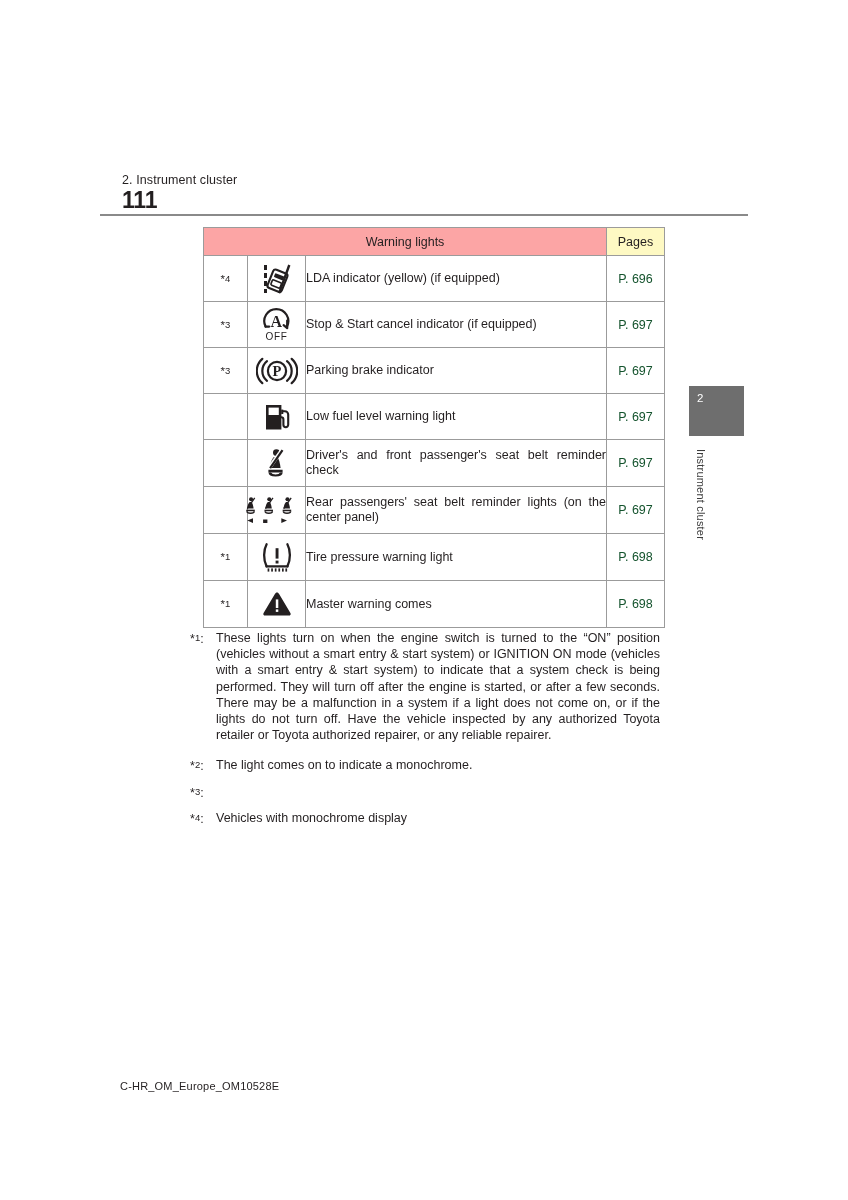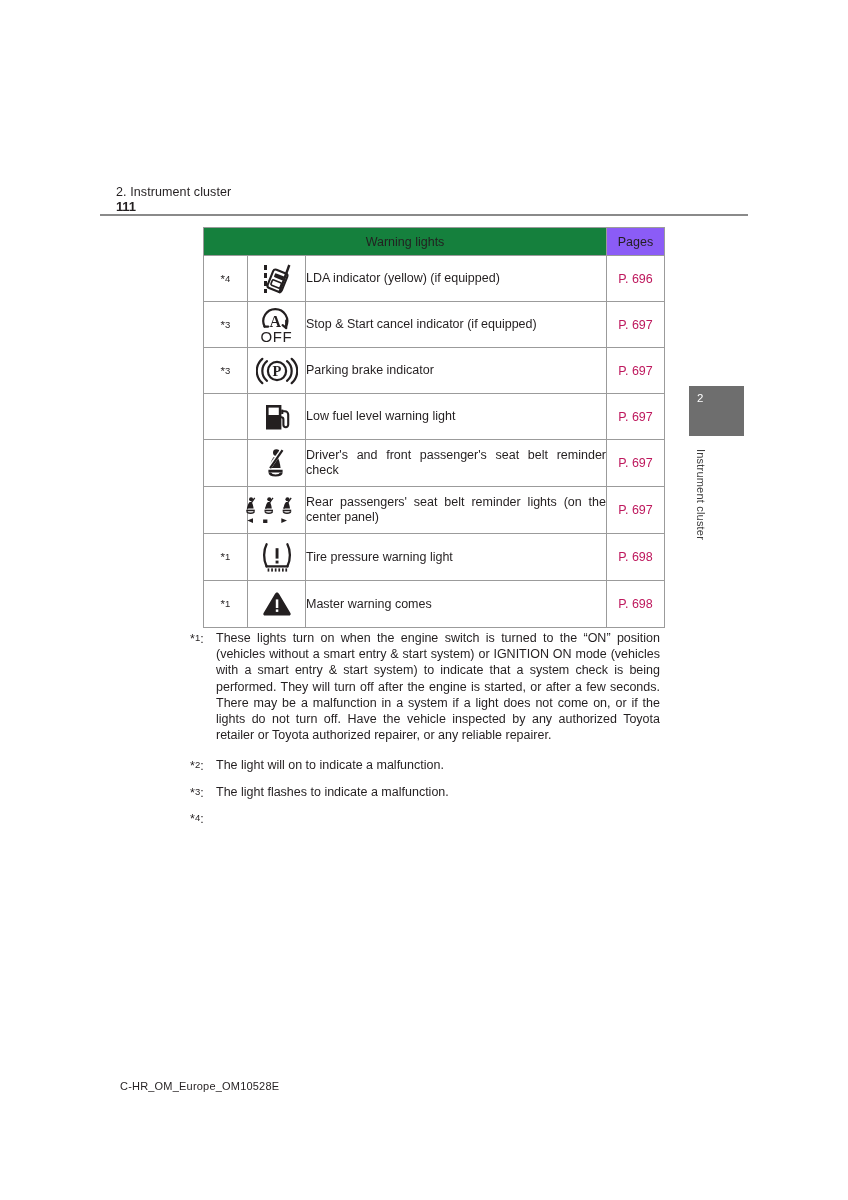--- a/index.html
+++ b/index.html
@@ -27,23 +27,23 @@
     align-items: baseline;
     justify-content: flex-end;
     flex-direction: column;
   }
   #header-section-title {
     font-size: 12.5px;
     letter-spacing: 0.1px;
     color: #231f20;
   }
   #header-page-number {
-    font-size: 13px;
+    font-size: 23px;
     font-weight: bold;
-    margin-left: 16px;
+    margin-left: 22px;
     letter-spacing: -0.2px;
   }
   #header-rule {
     position: absolute;
     left: 100px;
     top: 214px;
     width: 648px;
     height: 2px;
     background: #8a8a8a;
   }
@@ -87,28 +87,28 @@
     border-collapse: collapse;
     table-layout: fixed;
   }
   #warning-table td, #warning-table th {
     border: 1px solid #9b9b9b;
     padding: 0;
     vertical-align: middle;
     font-weight: normal;
   }
   .th-warning-lights {
-    background: #15803d;
+    background: #fca5a5;
     height: 27px;
     text-align: center;
     font-size: 12.5px;
     color: #231f20;
   }
   .th-pages {
-    background: #8b5cf6;
+    background: #fef9c3;
     height: 27px;
     text-align: center;
     font-size: 12.5px;
     color: #231f20;
   }
   .col-note  { width: 44px; }
   .col-icon  { width: 58px; }
   .col-desc  { width: 301px; }
   .col-pages { width: 58px; }
 
@@ -135,21 +135,21 @@
     line-height: 15px;
     color: #231f20;
     padding: 4px 7px 4px 8px;
     text-align: justify;
     text-align-last: left;
     margin-top: 44px;
   }
   .cell-pages {
     text-align: center;
     font-size: 12.5px;
-    color: #be185d;
+    color: #14532d;
     white-space: nowrap;
   }
   .row-h46 { height: 46px; }
   .row-h47 { height: 47px; }
 
   
   #footnotes {
     position: absolute;
     left: 190px;
     top: 630px;
@@ -252,21 +252,21 @@
       </td>
       <td class="cell-icon">
         <div class="icon-wrap">
           <div style="text-align:center;">
             <svg width="30" height="26" viewBox="0 0 30 26" style="margin:0 auto;">
               <path d="M3.6 19.5 A12 12 0 1 1 25 19.5" fill="none" stroke="#231f20" stroke-width="2.2" stroke-linecap="round"></path>
               <path d="M25.2 13.5 L25.2 21.2 L21.6 18.2" fill="none" stroke="#231f20" stroke-width="2.2" stroke-linejoin="round" stroke-linecap="round"></path>
               <path d="M3.4 19.6 L7.2 19.6" fill="none" stroke="#231f20" stroke-width="2.2" stroke-linecap="round"></path>
               <text x="14.3" y="19.6" font-family="'Liberation Serif',serif" font-size="16" font-weight="bold" text-anchor="middle" fill="#231f20">A</text>
             </svg>
-            <div style="font-size:15px;letter-spacing:0.6px;line-height:10px;margin-top:-1px;color:#231f20;">OFF</div>
+            <div style="font-size:10px;letter-spacing:0.6px;line-height:10px;margin-top:-1px;color:#231f20;">OFF</div>
           </div>
         </div>
       </td>
       <td class="cell-desc">Stop &amp; Start cancel indicator (if equipped)</td>
       <td class="cell-pages">P. 697</td>
     </tr>
 
     <tr class="row-h46">
       <td class="cell-note">
         <span class="star">*</span><span class="num">3</span>
@@ -421,27 +421,27 @@
 
 <div id="footnotes">
 
   <div class="footnote">
     <span class="footnote-marker"><span class="star">*</span><span class="num">1</span><span class="colon">:</span></span>
     <span class="footnote-body">These lights turn on when the engine switch is turned to the “ON” position (vehicles without a smart entry &amp; start system) or IGNITION ON mode (vehicles with a smart entry &amp; start system) to indicate that a system check is being performed. They will turn off after the engine is started, or after a few seconds. There may be a malfunction in a system if a light does not come on, or if the lights do not turn off. Have the vehicle inspected by any authorized Toyota retailer or Toyota authorized repairer, or any reliable repairer.</span>
   </div>
 
   <div class="footnote" style="margin-top:14px;">
     <span class="footnote-marker"><span class="star">*</span><span class="num">2</span><span class="colon">:</span></span>
-    <span class="footnote-body noj">The light will on to indicate a malfunction.</span>
+    <span class="footnote-body noj">The light comes on to indicate a monochrome.</span>
   </div>
 
   <div class="footnote" style="margin-top:9px;">
     <span class="footnote-marker"><span class="star">*</span><span class="num">3</span><span class="colon">:</span></span>
-    <span class="footnote-body noj">The light flashes to indicate a malfunction.</span>
   </div>
 
   <div class="footnote" style="margin-top:9px;">
     <span class="footnote-marker"><span class="star">*</span><span class="num">4</span><span class="colon">:</span></span>
+    <span class="footnote-body noj">Vehicles with monochrome display</span>
   </div>
 
 </div>
 
 <div id="doc-footer">C-HR_OM_Europe_OM10528E</div>
 
 </body></html>

